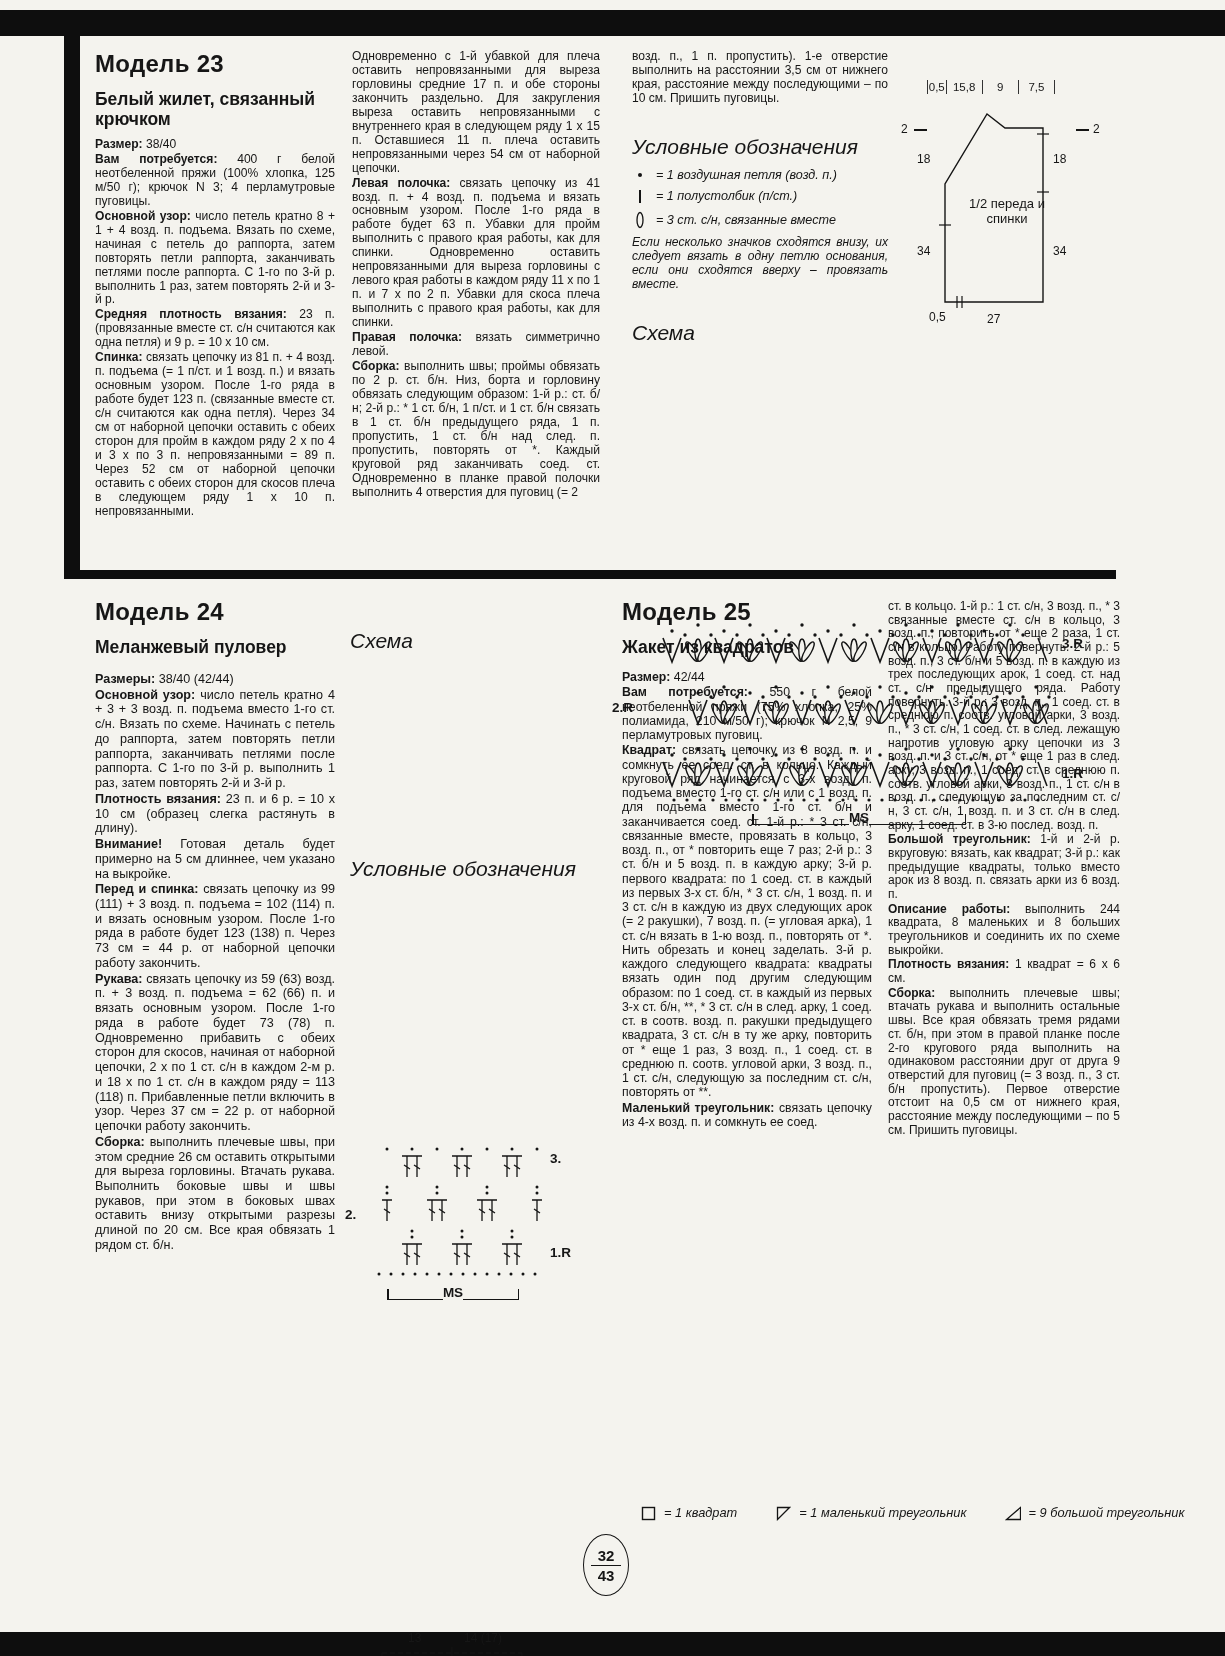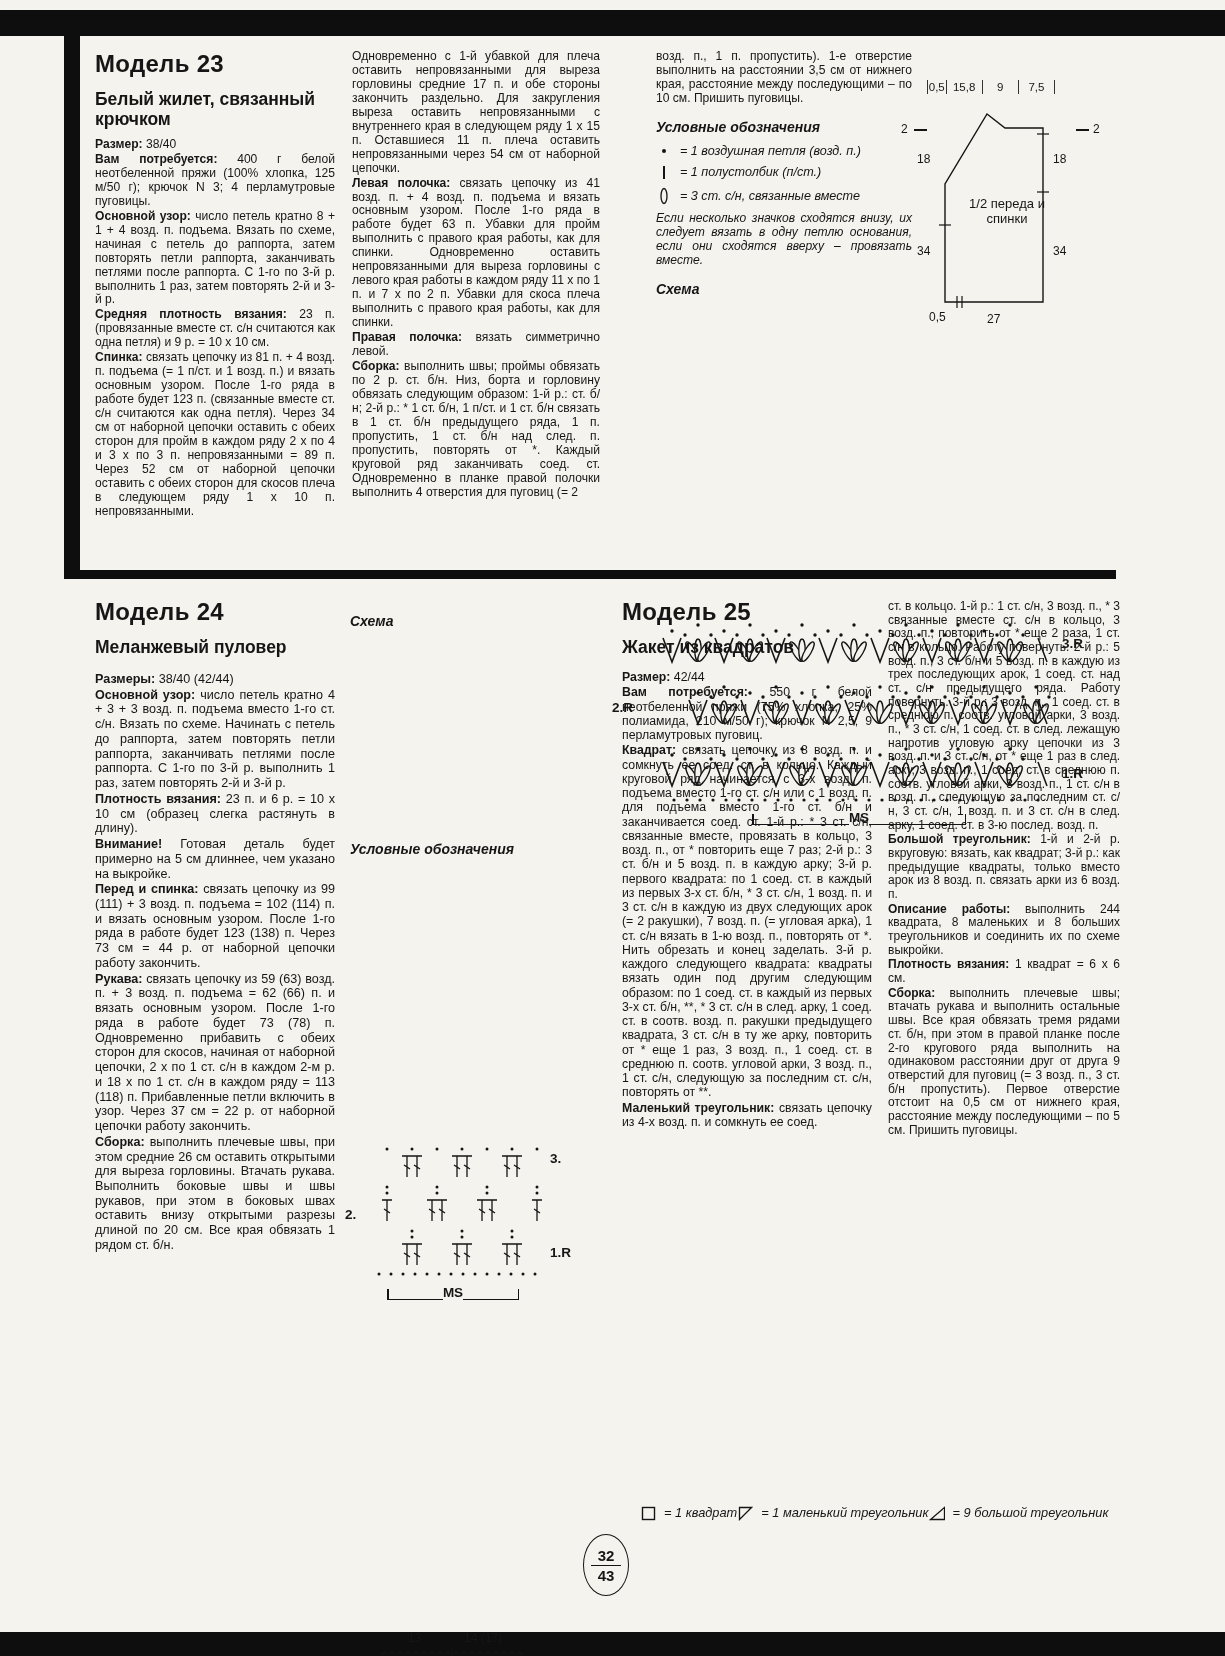--- a/index.html
+++ b/index.html
@@ -10,21 +10,21 @@
   .rel{position:relative}
   .bar{background:#0e0e0e}
   .h1{font-size:24px;font-weight:700;letter-spacing:.3px}
   .h2{font-size:17.5px;font-weight:700;line-height:1.12}
   .col .para{text-align:justify;margin:0 0 1px}
   .t121 .para{font-size:12.1px;line-height:1.155}
   .t126 .para{font-size:12.6px;line-height:1.17}
   .t123 .para{font-size:12.3px;line-height:1.16}
   .t120 .para{font-size:12px;line-height:1.14}
   .para b{font-weight:700}
-  .subhead{font-weight:700;font-style:italic;font-size:14px;margin:13px 0 9px}
+  .subhead{font-weight:400;font-style:italic;font-size:21px;margin:29px 0 9px}
   .note{font-style:italic;margin-top:6px}
   .legend-row{display:flex;align-items:center;gap:8px;margin:0 0 7px}
   .legend-ic{width:16px;display:flex;justify-content:center;align-items:center;flex:none}
   .legend-tx{font-style:italic;font-size:12.6px;line-height:1.15}
   .sym-dot{width:4px;height:4px;border-radius:50%;background:#141414;display:inline-block}
   .sym-bar{width:2px;height:13px;background:#141414;display:inline-block}
   .meas{position:absolute;font-size:12px;white-space:nowrap}
   .inlabel{position:absolute;font-size:13px;text-align:center;line-height:1.18}
   .chart-lab{position:absolute;font-size:13.5px;font-weight:700}
   .ms-wrap{position:absolute;display:flex;align-items:flex-end;gap:0;font-weight:700;font-size:13.5px}
@@ -33,21 +33,21 @@
   .tmrow{position:absolute;display:flex;font-size:11.5px;height:14px;line-height:14px;text-align:center;border-right:1px solid #333}
   .tmrow span{display:block}
   .tmrow span{border-left:1px solid #333}
   .f1{flex:1}.f2{flex:2}
   .dash{position:absolute;height:1.5px;background:#141414}
   .pagenum{width:46px;height:62px;border:1.8px solid #141414;border-radius:50%;
            display:flex;flex-direction:column;align-items:center;justify-content:center;
            font-weight:700;font-size:15px;background:#f4f3ee}
   .pn-top{border-bottom:1.5px solid #141414;padding:0 7px 1px}
   .pn-bot{padding-top:1px}
-  .bleg{display:flex;align-items:center}
+  .bleg{display:flex;gap:38px;align-items:center}
   .bleg .legend-tx{font-size:12.8px}
 </style>
 </head>
 <body>
 
 <div class="page">
 
   <div class="abs bar" style="left:0;top:10px;width:1225px;height:26px"></div>
   <div class="abs bar" style="left:64px;top:36px;width:16px;height:536px"></div>
   <div class="abs bar" style="left:64px;top:570px;width:1052px;height:9px"></div>
@@ -62,21 +62,21 @@
       <p class="para"><b>Средняя плотность вязания:</b> 23 п. (провязанные вместе ст. с/н считаются как одна петля) и 9 р. = 10 х 10 см.</p>
       <p class="para"><b>Спинка:</b> связать цепочку из 81 п. + 4 возд. п. подъема (= 1 п/ст. и 1 возд. п.) и вязать основным узором. После 1-го ряда в работе будет 123 п. (связанные вместе ст. с/н считаются как одна петля). Через 34 см от наборной цепочки оставить с обеих сторон для пройм в каждом ряду 2 х по 4 и 3 х по 3 п. непровязанными = 89 п. Через 52 см от наборной цепочки оставить с обеих сторон для скосов плеча в следующем ряду 1 х 10 п. непровязанными.</p>
     </div>
   <div class="abs col t121" style="left:352px;top:50px;width:248px">
       <p class="para">Одновременно с 1-й убавкой для плеча оставить непровязанными для выреза горловины средние 17 п. и обе стороны закончить раздельно. Для закругления выреза оставить непровязанными с внутреннего края в следующем ряду 1 х 15 п. Оставшиеся 11 п. плеча оставить непровязанными через 54 см от наборной цепочки.</p>
       <p class="para"><b>Левая полочка:</b> связать цепочку из 41 возд. п. + 4 возд. п. подъема и вязать основным узором. После 1-го ряда в работе будет 63 п. Убавки для пройм выполнить с правого края работы, как для спинки. Одновременно оставить непровязанными для выреза горловины с левого края работы в каждом ряду 11 х по 1 п. и 7 х по 2 п. Убавки для скоса плеча выполнить с правого края работы, как для спинки.</p>
       <p class="para"><b>Правая полочка:</b> вязать симметрично левой.</p>
       <p class="para"><b>Сборка:</b> выполнить швы; проймы обвязать по 2 р. ст. б/н. Низ, борта и горловину обвязать следующим образом: 1-й р.: ст. б/н; 2-й р.: * 1 ст. б/н, 1 п/ст. и 1 ст. б/н связать в 1 ст. б/н предыдущего ряда, 1 п. пропустить, 1 ст. б/н над след. п. пропустить, повторять от *. Каждый круговой ряд заканчивать соед. ст. Одновременно в планке правой полочки выполнить 4 отверстия для пуговиц (= 2</p>
     </div>
 
-  <div class="abs col t121" style="left:656px;top:50px;width:256px">
+  <div class="abs col t121" style="left:632px;top:50px;width:256px">
     <p class="para">возд. п., 1 п. пропустить). 1-е отверстие выполнить на расстоянии 3,5 см от нижнего края, расстояние между последующими – по 10 см. Пришить пуговицы.</p>
     <div class="subhead">Условные обозначения</div>
     <div>
         <div class="legend-row">
           <span class="legend-ic">
             <span class="sym-dot"></span>
           </span>
           <span class="legend-tx">= 1 воздушная петля (возд. п.)</span>
         </div>
         <div class="legend-row">

